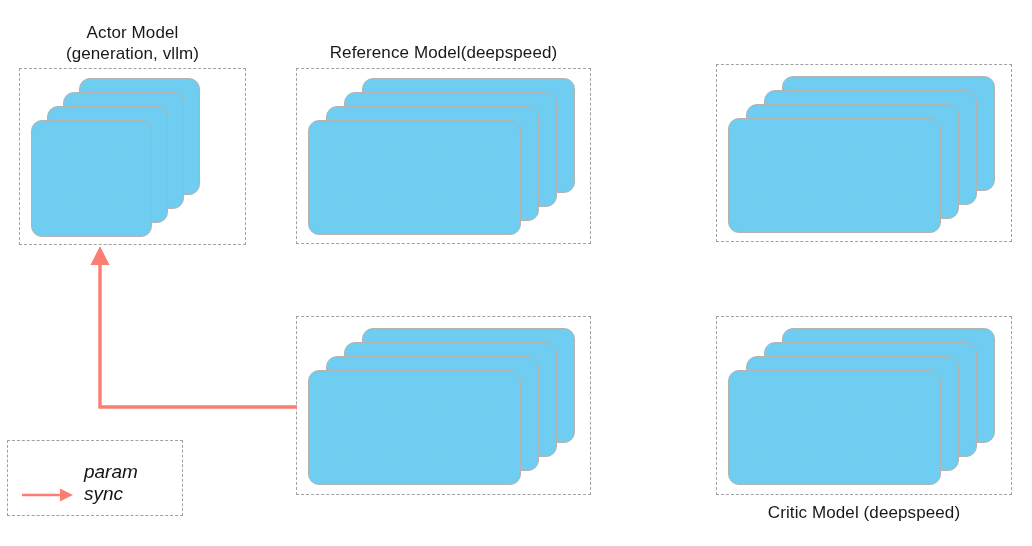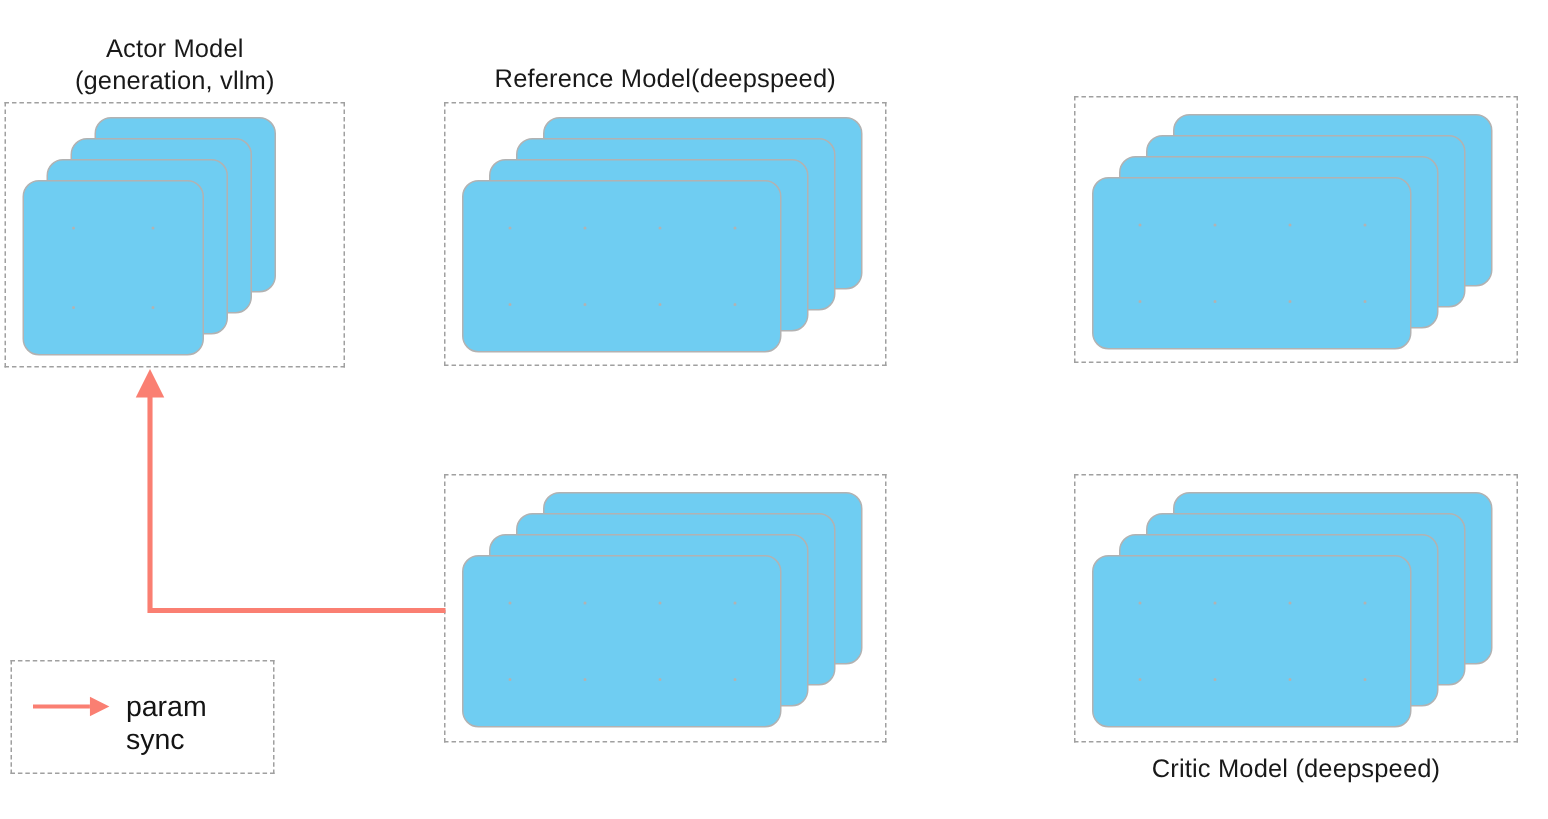--- a/index.html
+++ b/index.html
@@ -82,41 +82,42 @@
   .legend {
     position: absolute;
     box-sizing: border-box;
     border: 1.6px dashed #a0a0a0;
   }
   .legend-row {
     position: absolute;
     left: 12px;
     bottom: 10px;
     display: flex;
-    align-items: flex-start;
+    align-items: flex-end;
     gap: 9px;
+    font-style: italic;
   }
   .legend-label {
     font-size: 19px;
     line-height: 22px;
     color: #141414;
   }
 
   .arrow-layer {
     position: absolute;
     inset: 0;
     pointer-events: none;
   }
 </style>
 </head>
 <body>
 
 <div class="canvas">
 
-  <div class="group" style="left:3px; top:68px; width:195px; height:177px;padding-left:32px;">
+  <div class="group" style="left:19px; top:68px; width:195px; height:177px;padding-left:32px;">
     <div class="group-caption above" style="bottom:100%; margin-bottom:4px;">Actor Model
 (generation, vllm)</div>
     <div class="dashed-box"></div>
     <div class="stack">
       <div class="card" style="left:60px; top:10px;  width:121px; height:117px;"></div>
       <div class="card" style="left:44px; top:24px;  width:121px; height:117px;"></div>
       <div class="card" style="left:28px; top:38px;  width:121px; height:117px;"></div>
       <div class="card front" style="left:12px; top:52px;  width:121px; height:117px;
                   grid-template-columns:repeat(2,44px); grid-template-rows:repeat(2,44px); gap:9px;">
         <div class="cell"></div>

